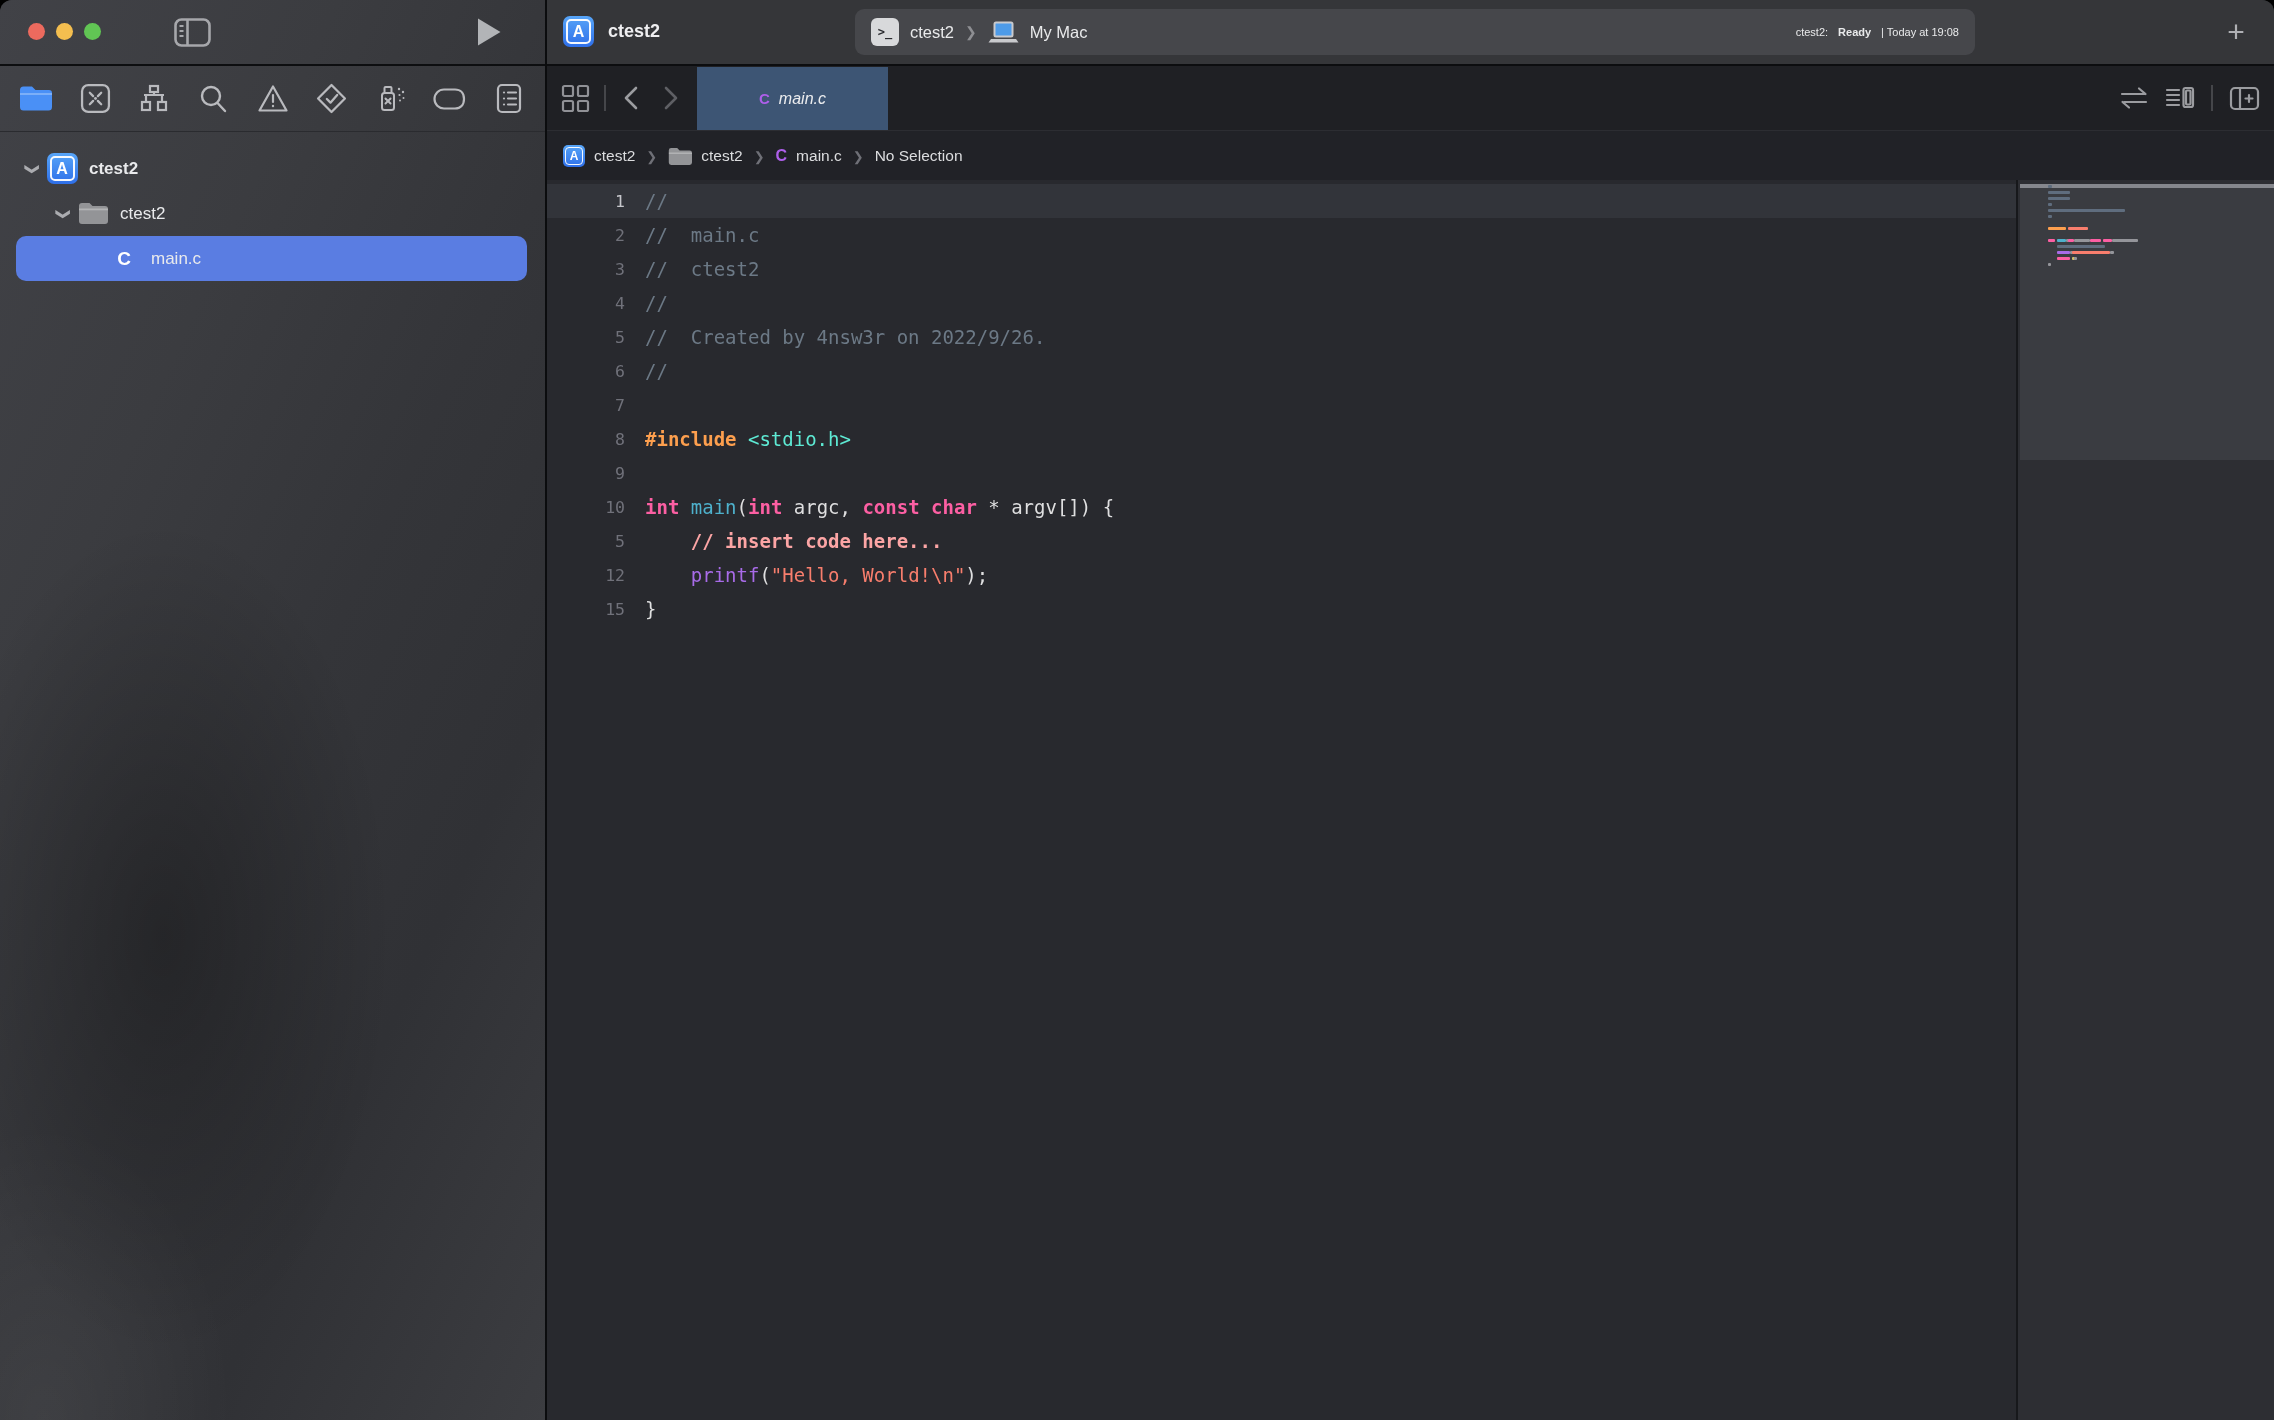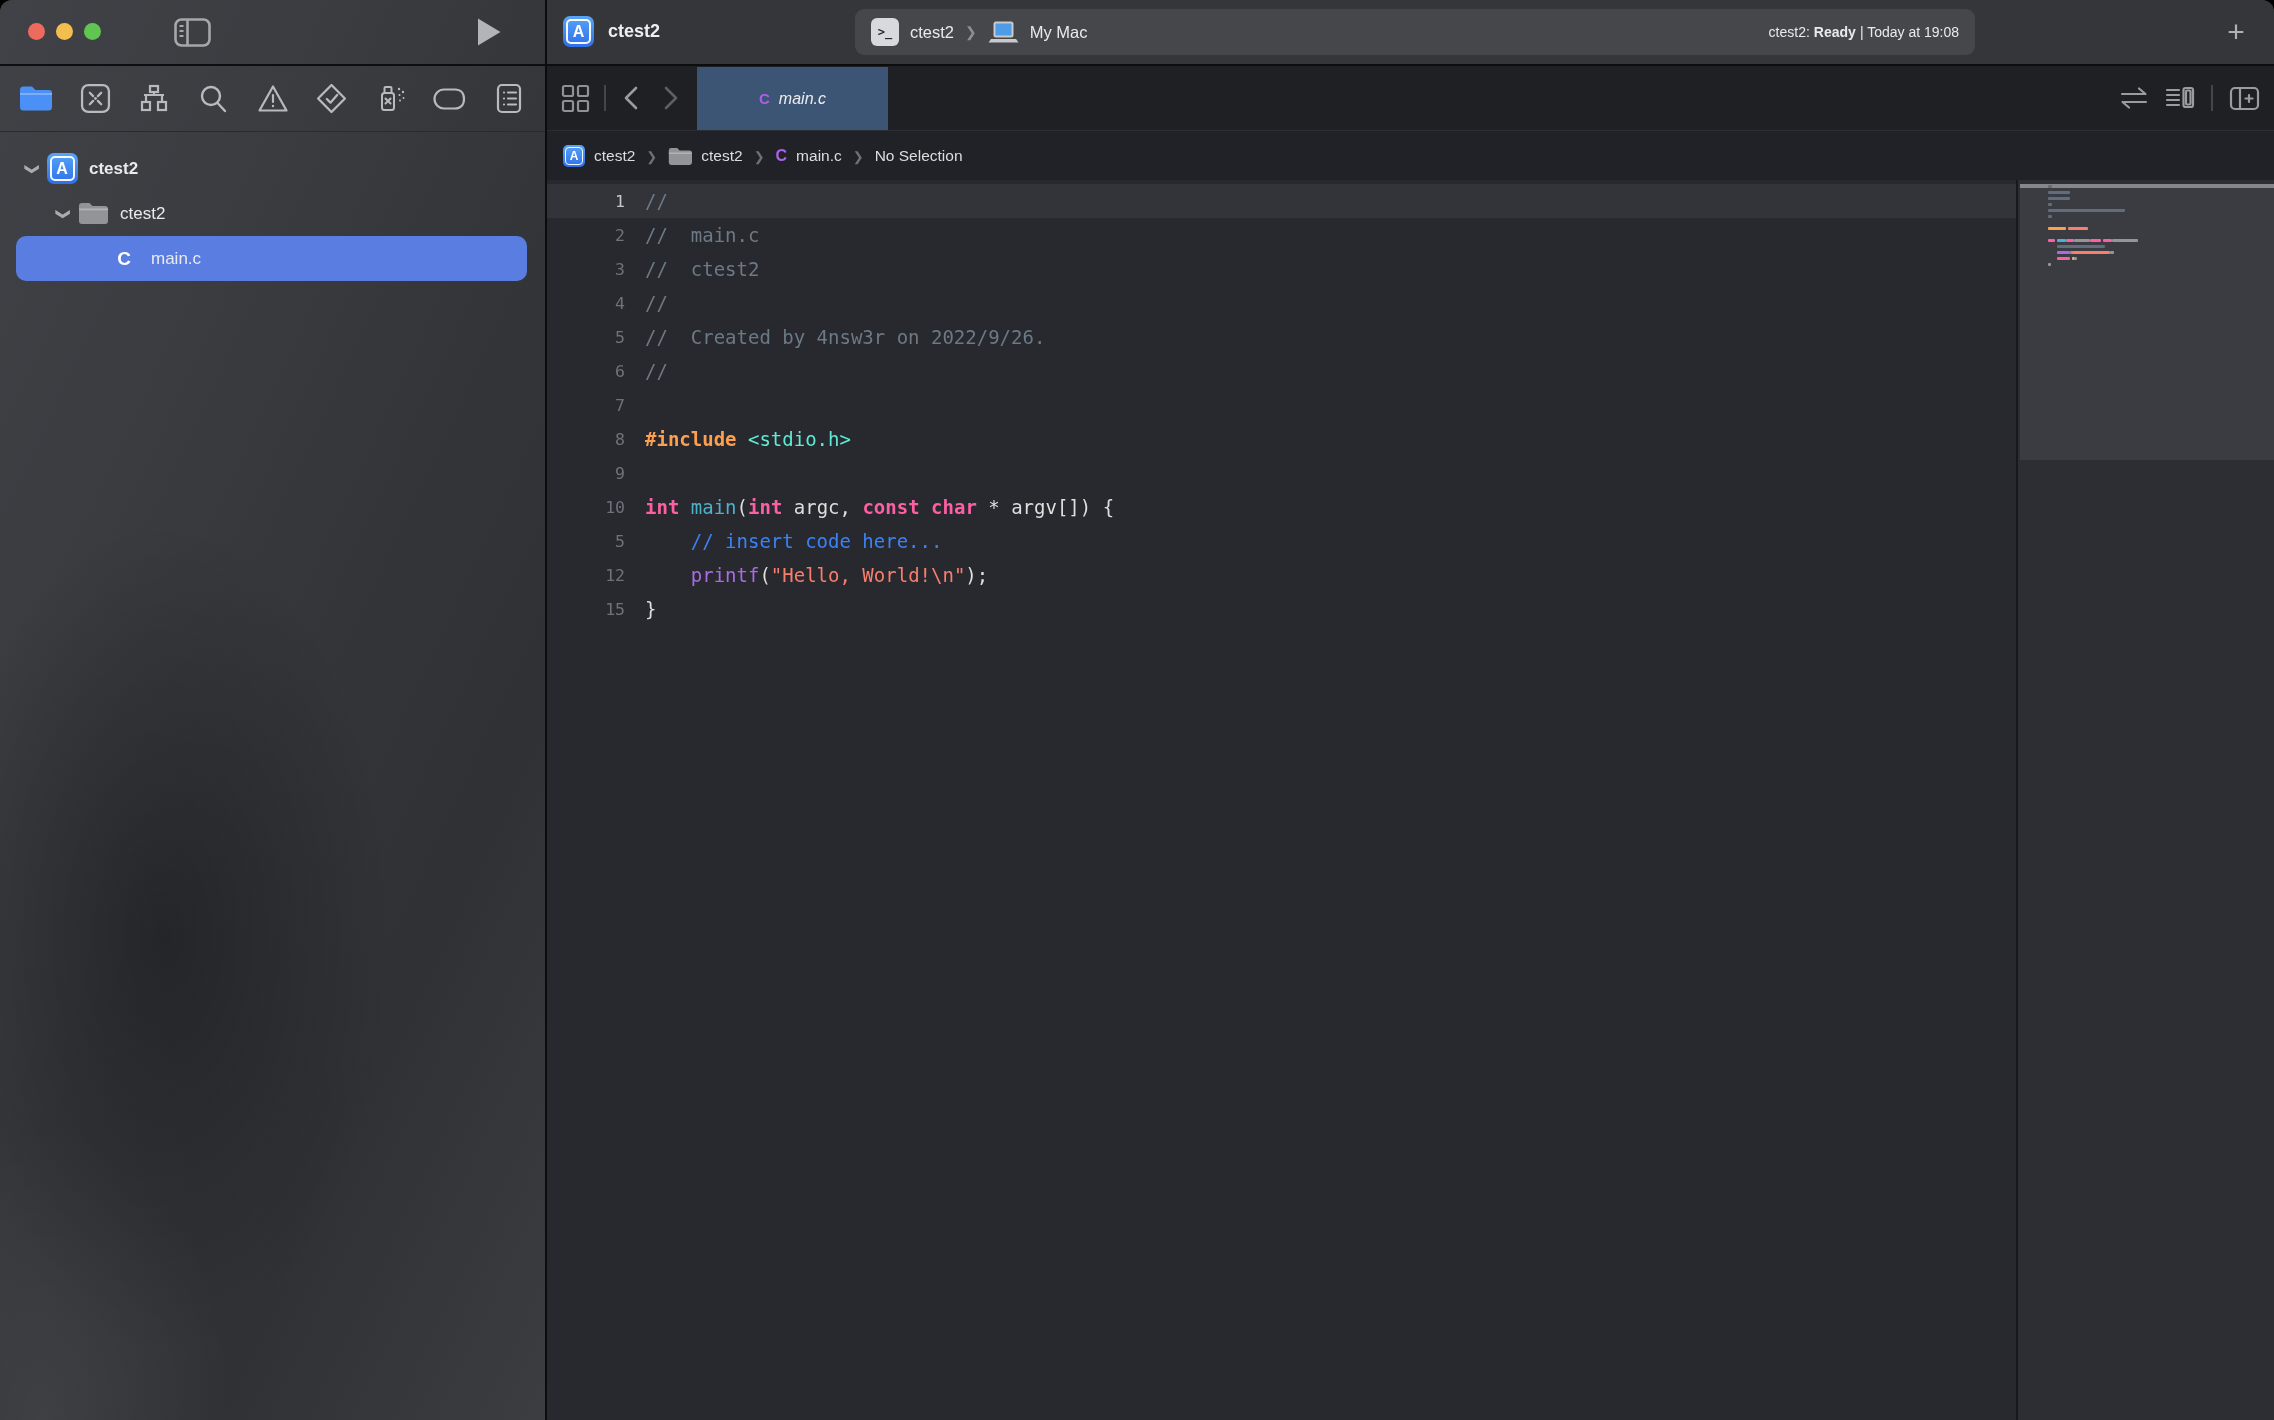--- a/index.html
+++ b/index.html
@@ -38,21 +38,21 @@
   .app-icon:before{content:"";position:absolute;inset:3px;border:2px solid rgba(255,255,255,0.95);border-radius:5px;}
   .app-icon b{color:#fff;font-size:16px;font-weight:700;position:relative;}
   .tb-title{font-size:18px;font-weight:700;color:#EFEFF1;}
   .scheme-pill{position:absolute;left:308px;top:9px;width:1120px;height:46px;background:#46474B;border-radius:9px;
     display:flex;align-items:center;padding:0 16px;box-sizing:border-box;}
   .scheme-left{display:flex;align-items:center;gap:11px;}
   .term-icon{width:28px;height:28px;border-radius:6px;background:#D8D9DB;display:flex;align-items:center;justify-content:center;
     color:#2A2B2F;font-family:"DejaVu Sans Mono",monospace;font-weight:700;font-size:12px;}
   .pill-text{font-size:16.5px;color:#E9EAEB;}
   .pill-chev{color:#8E8F93;font-size:14px;}
-  .scheme-status{margin-left:auto;display:flex;gap:4px;font-size:14px;color:#E9EAEB;white-space:pre;}
+  .scheme-status{margin-left:auto;display:flex;gap:10px;font-size:11px;color:#E9EAEB;white-space:pre;}
   .scheme-status .b{font-weight:700;}
   .add-btn{position:absolute;right:18px;top:12px;width:40px;height:40px;display:flex;align-items:center;justify-content:center;
     color:#AFB0B4;font-size:30px;font-weight:400;}
 
   .tabbar{position:relative;height:66px;background:#1F2024;border-top:2px solid #0c0d0f;box-sizing:border-box;}
   .tb-icons-left{position:absolute;left:14px;top:0;height:64px;display:flex;align-items:center;gap:14px;}
   .vsep{width:2px;height:26px;background:#45464a;}
   .tab{position:absolute;left:150px;top:1px;width:191px;height:63px;background:#3D5574;
     display:flex;align-items:center;justify-content:center;gap:9px;}
   .tab .fl{color:#AE5FEA;font-size:15px;font-weight:700;}
@@ -399,21 +399,21 @@
         <div class="crow">
           <span class="lnum">9</span>
           <span class="cline"></span>
         </div>
         <div class="crow">
           <span class="lnum">10</span>
           <span class="cline"><span style="color: rgb(252, 95, 163); font-weight: 700;">int</span><span style="color: rgb(223, 223, 224);"> </span><span style="color: rgb(78, 177, 204);">main</span><span style="color: rgb(223, 223, 224);">(</span><span style="color: rgb(252, 95, 163); font-weight: 700;">int</span><span style="color: rgb(223, 223, 224);"> argc, </span><span style="color: rgb(252, 95, 163); font-weight: 700;">const</span><span style="color: rgb(223, 223, 224);"> </span><span style="color: rgb(252, 95, 163); font-weight: 700;">char</span><span style="color: rgb(223, 223, 224);"> * argv[]) {</span></span>
         </div>
         <div class="crow">
           <span class="lnum">5</span>
-          <span class="cline"><span style="color: rgb(223, 223, 224);">    </span><span style="color: #3b82f6;">// insert code here...</span></span>
+          <span class="cline"><span style="color: rgb(223, 223, 224);">    </span><span style="color: #fca5a5; font-weight: bold;">// insert code here...</span></span>
         </div>
         <div class="crow">
           <span class="lnum">12</span>
           <span class="cline"><span style="color: rgb(223, 223, 224);">    </span><span style="color: rgb(168, 107, 232);">printf</span><span style="color: rgb(223, 223, 224);">(</span><span style="color: rgb(248, 126, 109);">"Hello, World!\n"</span><span style="color: rgb(223, 223, 224);">);</span></span>
         </div>
         <div class="crow">
           <span class="lnum">15</span>
           <span class="cline"><span style="color: rgb(223, 223, 224);">}</span></span>
         </div>
       </div>

